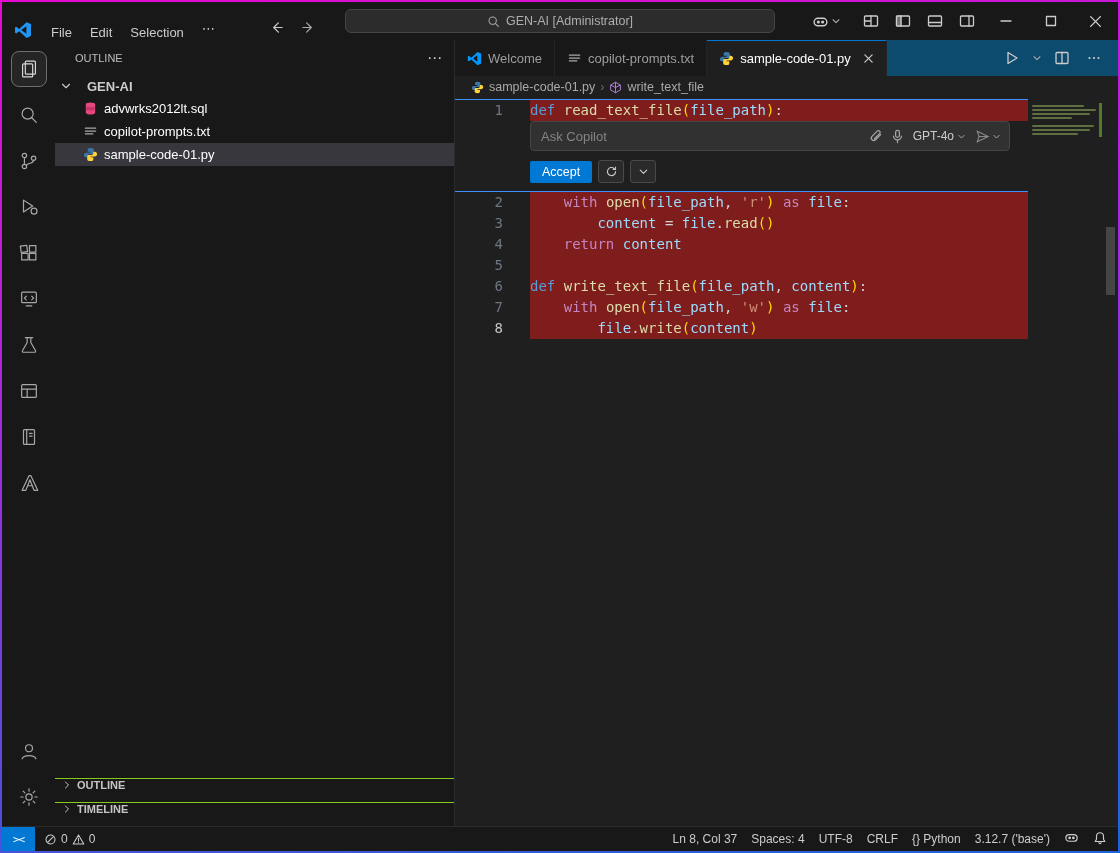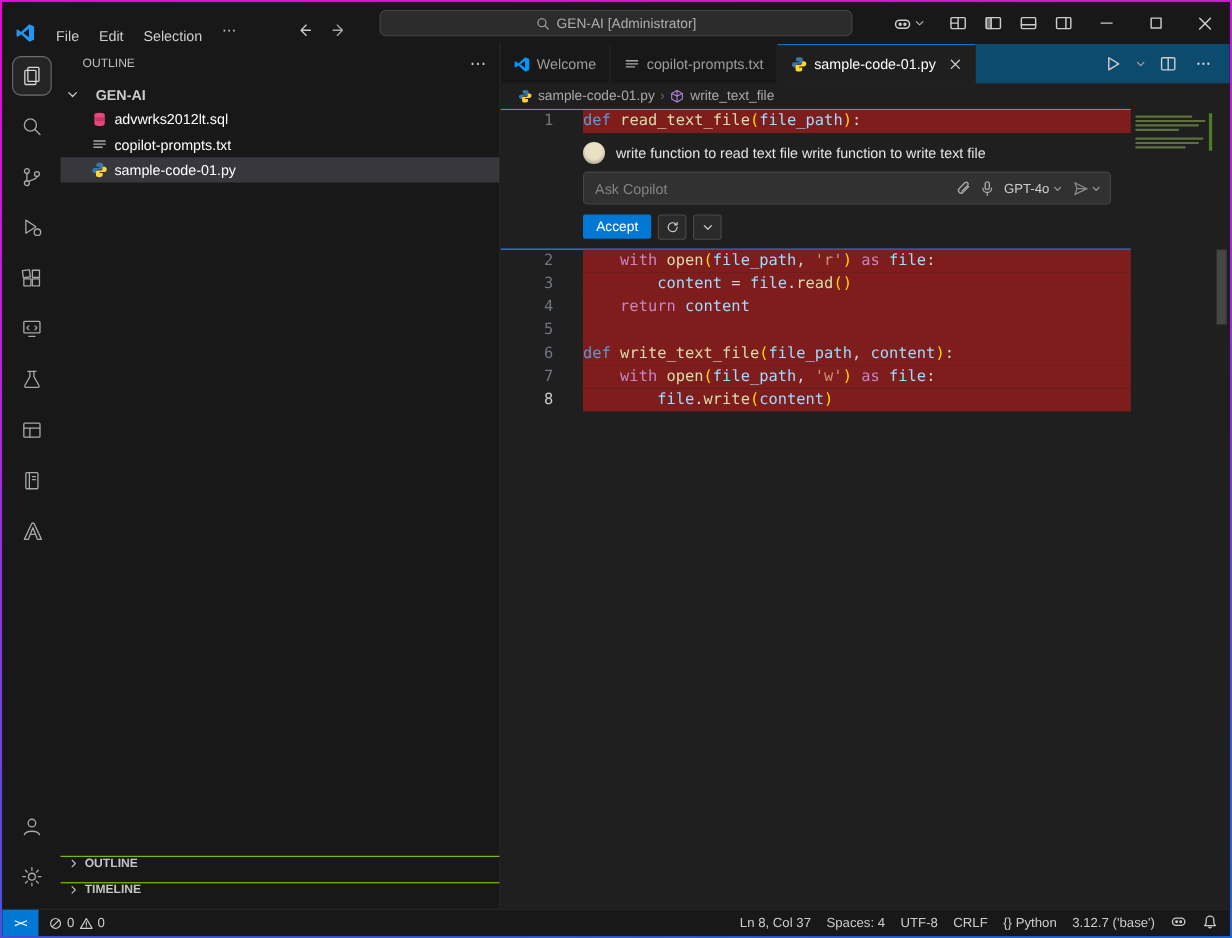--- a/index.html
+++ b/index.html
@@ -61,21 +61,21 @@
 
   .chat-region{width:573px;border-top:1px solid #3e8fff;border-bottom:1px solid #3e8fff;padding-bottom:8px}
   .prompt-row{display:flex;align-items:center;gap:10px;padding:8px 0 7px 75px;color:#e4e4e4}
   .avatar{width:20px;height:20px;border-radius:50%;background:#e9e0c6;box-shadow:inset 0 -2px 3px rgba(0,0,0,.25);flex:none}
   .chat-input{margin-left:75px;width:480px;height:30px;background:#313131;border:1px solid #454545;border-radius:4px;display:flex;align-items:center;padding:0 8px 0 10px;margin-bottom:9px}
   .chat-input input{flex:1;background:transparent;border:none;outline:none;color:#cccccc;font-size:13px;font-family:inherit}
   .chat-input input::placeholder{color:#848484}
   .ci-ico{display:flex;align-items:center;margin-left:7px}
   .model-pick{display:flex;align-items:center;gap:3px;margin-left:8px;font-size:12px;color:#cccccc}
   .send-group{display:flex;align-items:center;gap:2px;margin-left:9px}
-  .accept-row{display:flex;align-items:flex-start;gap:6px;padding-left:75px}
+  .accept-row{display:flex;align-items:center;gap:6px;padding-left:75px}
   .btn-accept{background:#0078d4;color:#ffffff;border:none;border-radius:2px;font-size:12.5px;padding:4px 12px;font-family:inherit}
   .btn-mini{width:26px;height:23px;background:#2a2a2a;border:1px solid #4a4a4a;border-radius:3px;display:flex;align-items:center;justify-content:center}
 
   .minimap{position:absolute;top:5px;right:16px;width:70px;border-right:3px solid #4f7a28;padding-right:5px}
   .minimap div{height:2px;margin:2px 0;background:#5f7040;border-radius:1px}
   .vthumb{position:absolute;right:3px;top:129px;width:9px;height:68px;background:rgba(160,160,160,.30)}
 
   
   .statusbar{height:25px;flex:none;background:#181818;border-top:1px solid #2b2b2b;display:flex;align-items:center;font-size:12px;color:#cccccc}
   .remote{height:100%;width:33px;background:#0078d4;color:#fff;display:flex;align-items:center;justify-content:center;font-family:"DejaVu Sans Mono",monospace;font-size:11px;letter-spacing:-1px}
@@ -396,24 +396,20 @@
       </div>
 
       <div class="code-area">
         <div class="chat-region">
           <div id="line1-slot">
                 <div class="cl hl">
                   <span class="gut">1</span>
                   <span class="lc"><span class="tk-k">def</span><span class="tk-p"> </span><span class="tk-f">read_text_file</span><span class="tk-b">(</span><span class="tk-v">file_path</span><span class="tk-b">)</span><span class="tk-p">:</span></span>
                 </div>
               </div>
-          <div class="prompt-row">
-            <span class="avatar"></span>
-            <span>write function to read text file write function to write text file</span>
-          </div>
           <div class="chat-input">
             <input type="text" placeholder="Ask Copilot" style="">
             <span class="ci-ico">
                   <svg class="s" width="15" height="15" viewBox="0 0 16 16">
                     <path d="M13.5 6 8 11.5a2.6 2.6 0 0 1-3.7-3.7L9.8 2.3a1.8 1.8 0 0 1 2.6 2.6L6.9 10.4"></path>
                   </svg>
                 </span>
             <span class="ci-ico">
                   <svg class="s" width="15" height="15" viewBox="0 0 16 16">
                     <rect x="6" y="1.5" width="4" height="7.5" rx="2"></rect>

